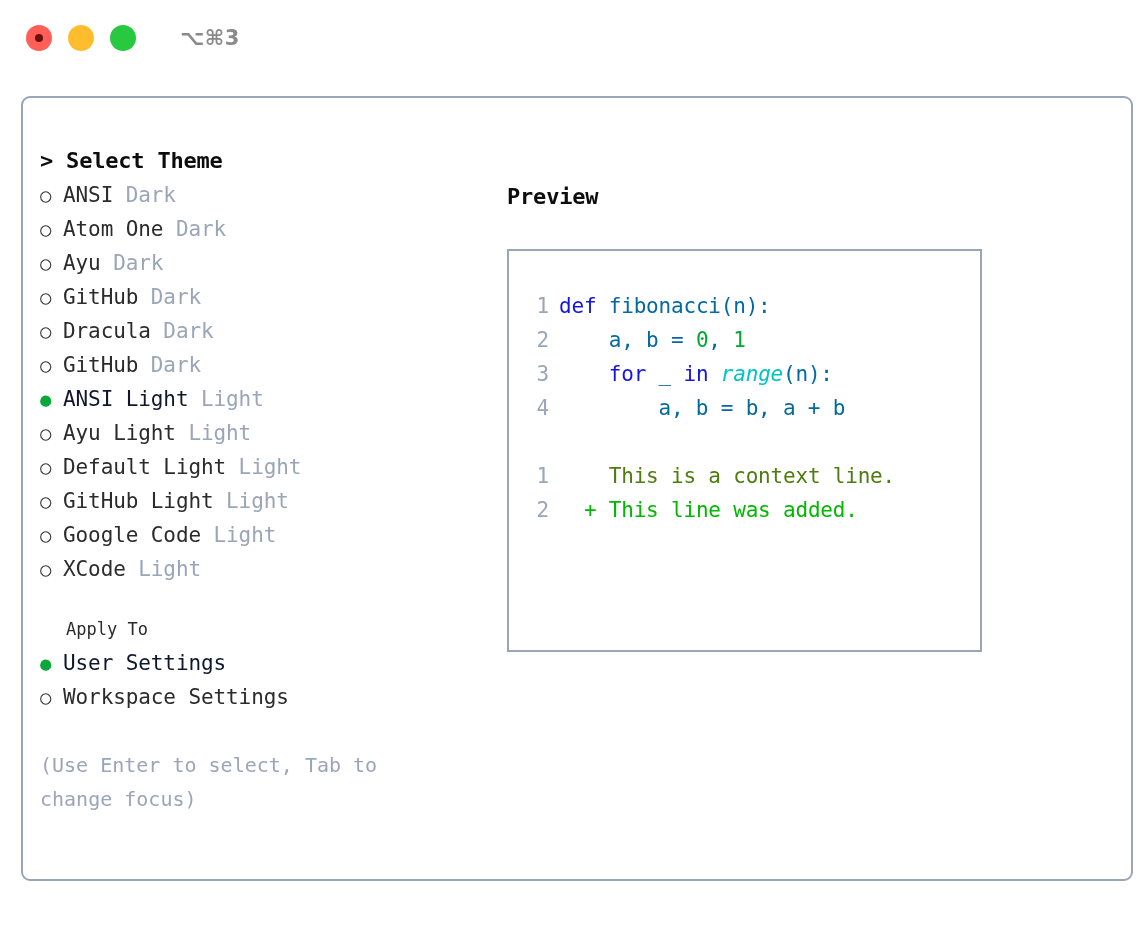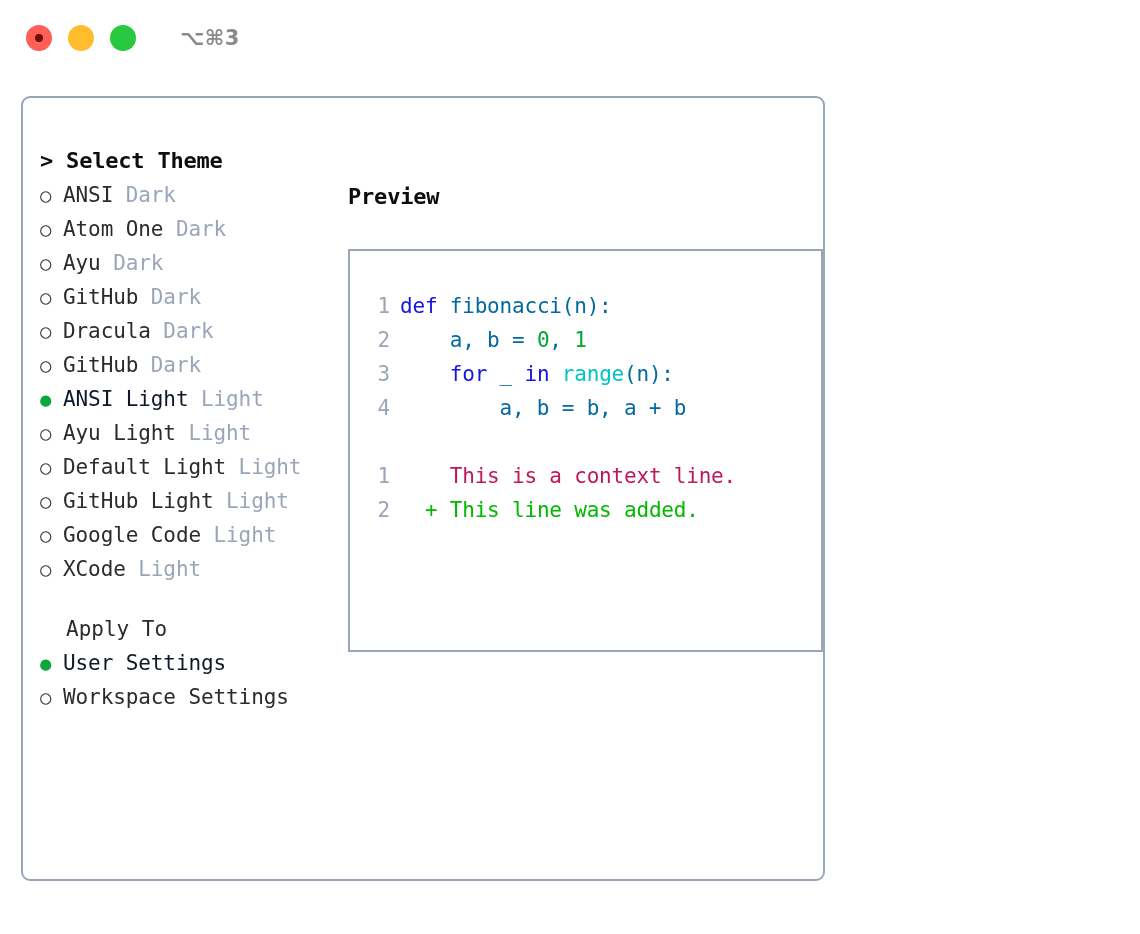--- a/index.html
+++ b/index.html
@@ -57,21 +57,21 @@
     font-weight: 700;
     color: #8a8a8a;
     letter-spacing: 0.5px;
   }
 
   
   .content-panel {
     position: absolute;
     left: 21px;
     top: 96px;
-    width: 804px;
+    width: 1112px;
     height: 785px;
     border: 2px solid #9aa5b8;
     border-radius: 9px;
     background: #ffffff;
   }
 
   .columns {
     display: flex;
     padding: 46px 0 0 0;
   }
@@ -106,21 +106,21 @@
     line-height: 34px;
   }
   .option-row.selected .bullet { color: #0aa83a; }
   .opt-name { color: #2b2b2b; letter-spacing: -0.1px; }
   .option-row.selected .opt-name { color: #0f172a; }
   .opt-tag  { color: #9aa5b8; letter-spacing: -0.1px; }
 
   .spacer-sm { height: 26px; }
 
   .apply-head {
-    font-size: 21px;
+    font-size: 17px;
     color: #2b2b2b;
     padding-left: 26px;
     line-height: 34px;
     white-space: pre;
   }
 
   .hint {
     margin-top: 34px;
     font-size: 20px;
     color: #9aa5b8;
@@ -160,24 +160,24 @@
   }
   .ln {
     display: inline-block;
     width: 26px;
     text-align: right;
     color: #9aa5b8;
     margin-right: 10px;
   }
 
   .tok-kw   { color: #1515e0; }
-  .tok-fn   { color: #00c4c4; }
+  .tok-fn   { color: #00c4c4; font-style: italic; }
   .tok-num  { color: #00a832; }
   .tok-txt  { color: #0369a1; }
-  .tok-ctx  { color: #be185d; }
+  .tok-ctx  { color: #4d7c0f; }
   .tok-del  { color: #cc1111; }
   .tok-add  { color: #00b800; }
 
   .diff-gap { height: 34px; }
 </style>
 </head>
 <body>
 
 <div class="app-window">
 
@@ -214,20 +214,21 @@
 
         <div class="spacer-sm"></div>
 
         <div class="apply-head">Apply To</div>
 
         <div id="apply-list">
             <div class="option-row selected"><span class="bullet">●</span><span class="opt-name">User Settings</span></div>
             <div class="option-row"><span class="bullet">○</span><span class="opt-name">Workspace Settings</span></div>
           </div>
 
+        <div class="hint">(Use Enter to select, Tab to change focus)</div>
       </div>
 
       <div class="col-right">
         <div class="preview-title">Preview</div>
 
         <div class="preview-box">
           <div id="code-block">
               <div class="code-line"><span class="ln">1</span><span class="tok-kw">def</span><span class="tok-txt"> fibonacci(n):</span></div>
               <div class="code-line"><span class="ln">2</span><span class="tok-txt">    a, b = </span><span class="tok-num">0</span><span class="tok-txt">, </span><span class="tok-num">1</span></div>
               <div class="code-line"><span class="ln">3</span><span class="tok-txt">    </span><span class="tok-kw">for</span><span class="tok-txt"> _ </span><span class="tok-kw">in</span><span class="tok-txt"> </span><span class="tok-fn">range</span><span class="tok-txt">(n):</span></div>

